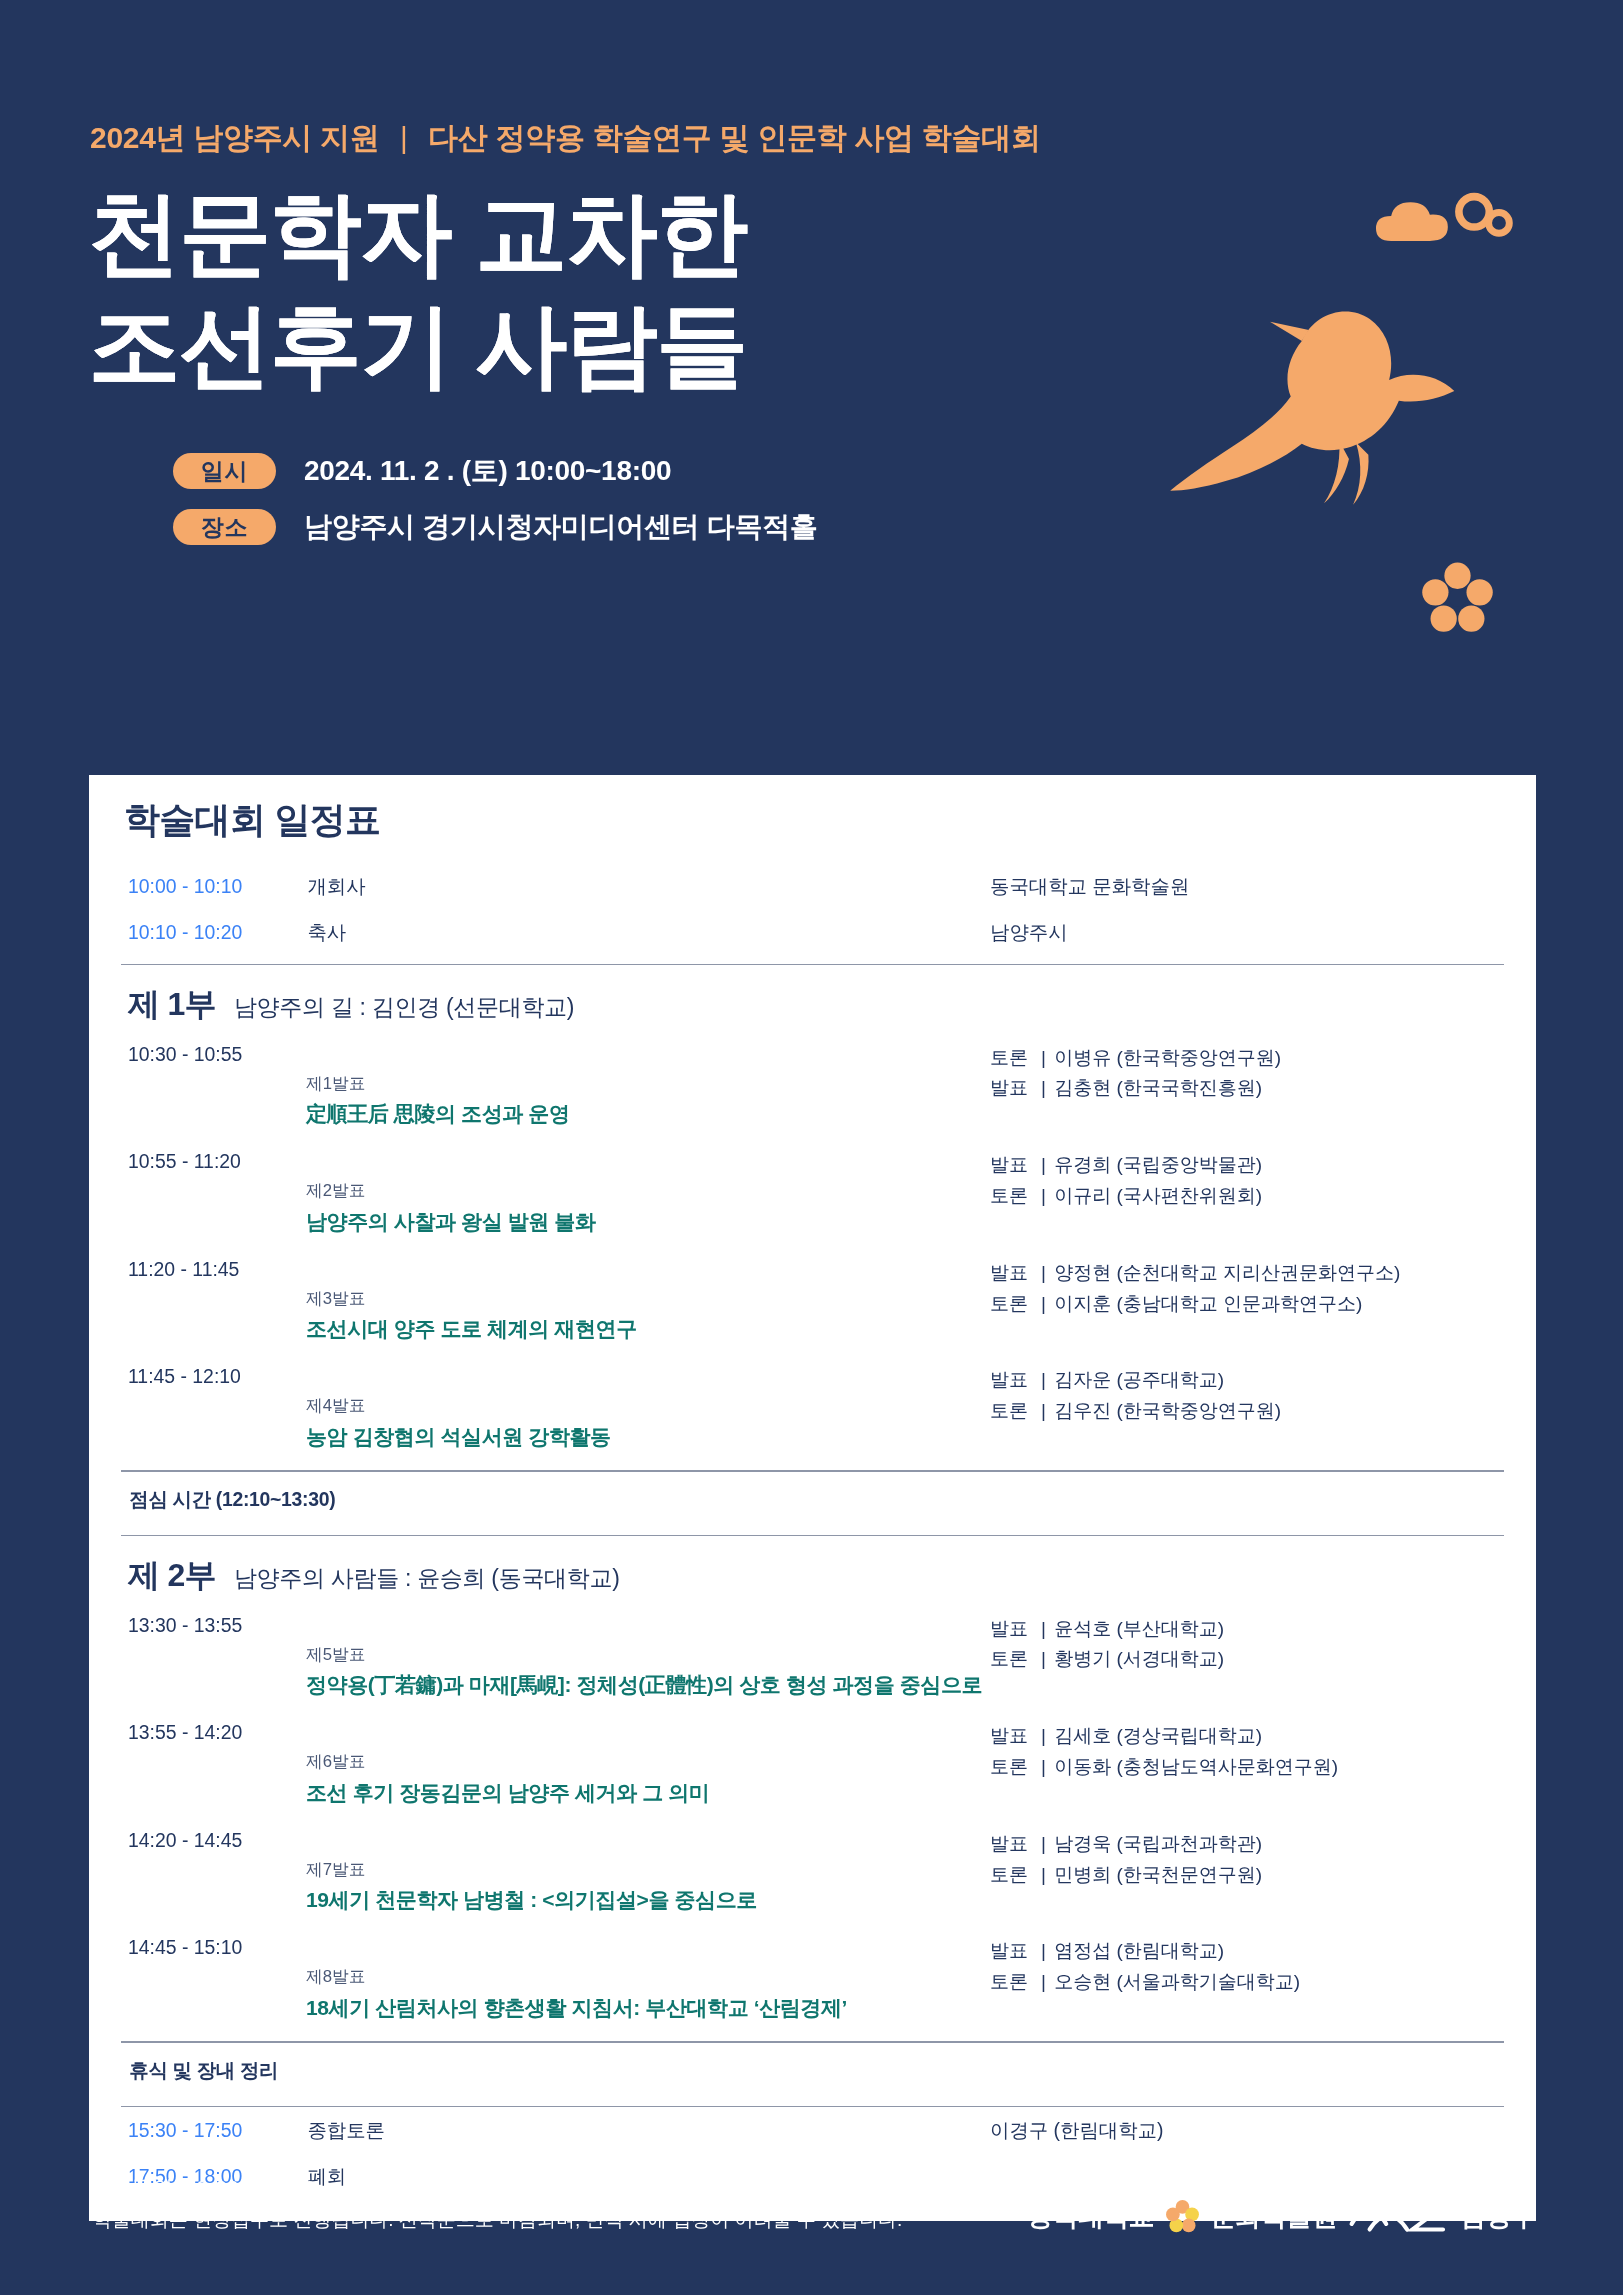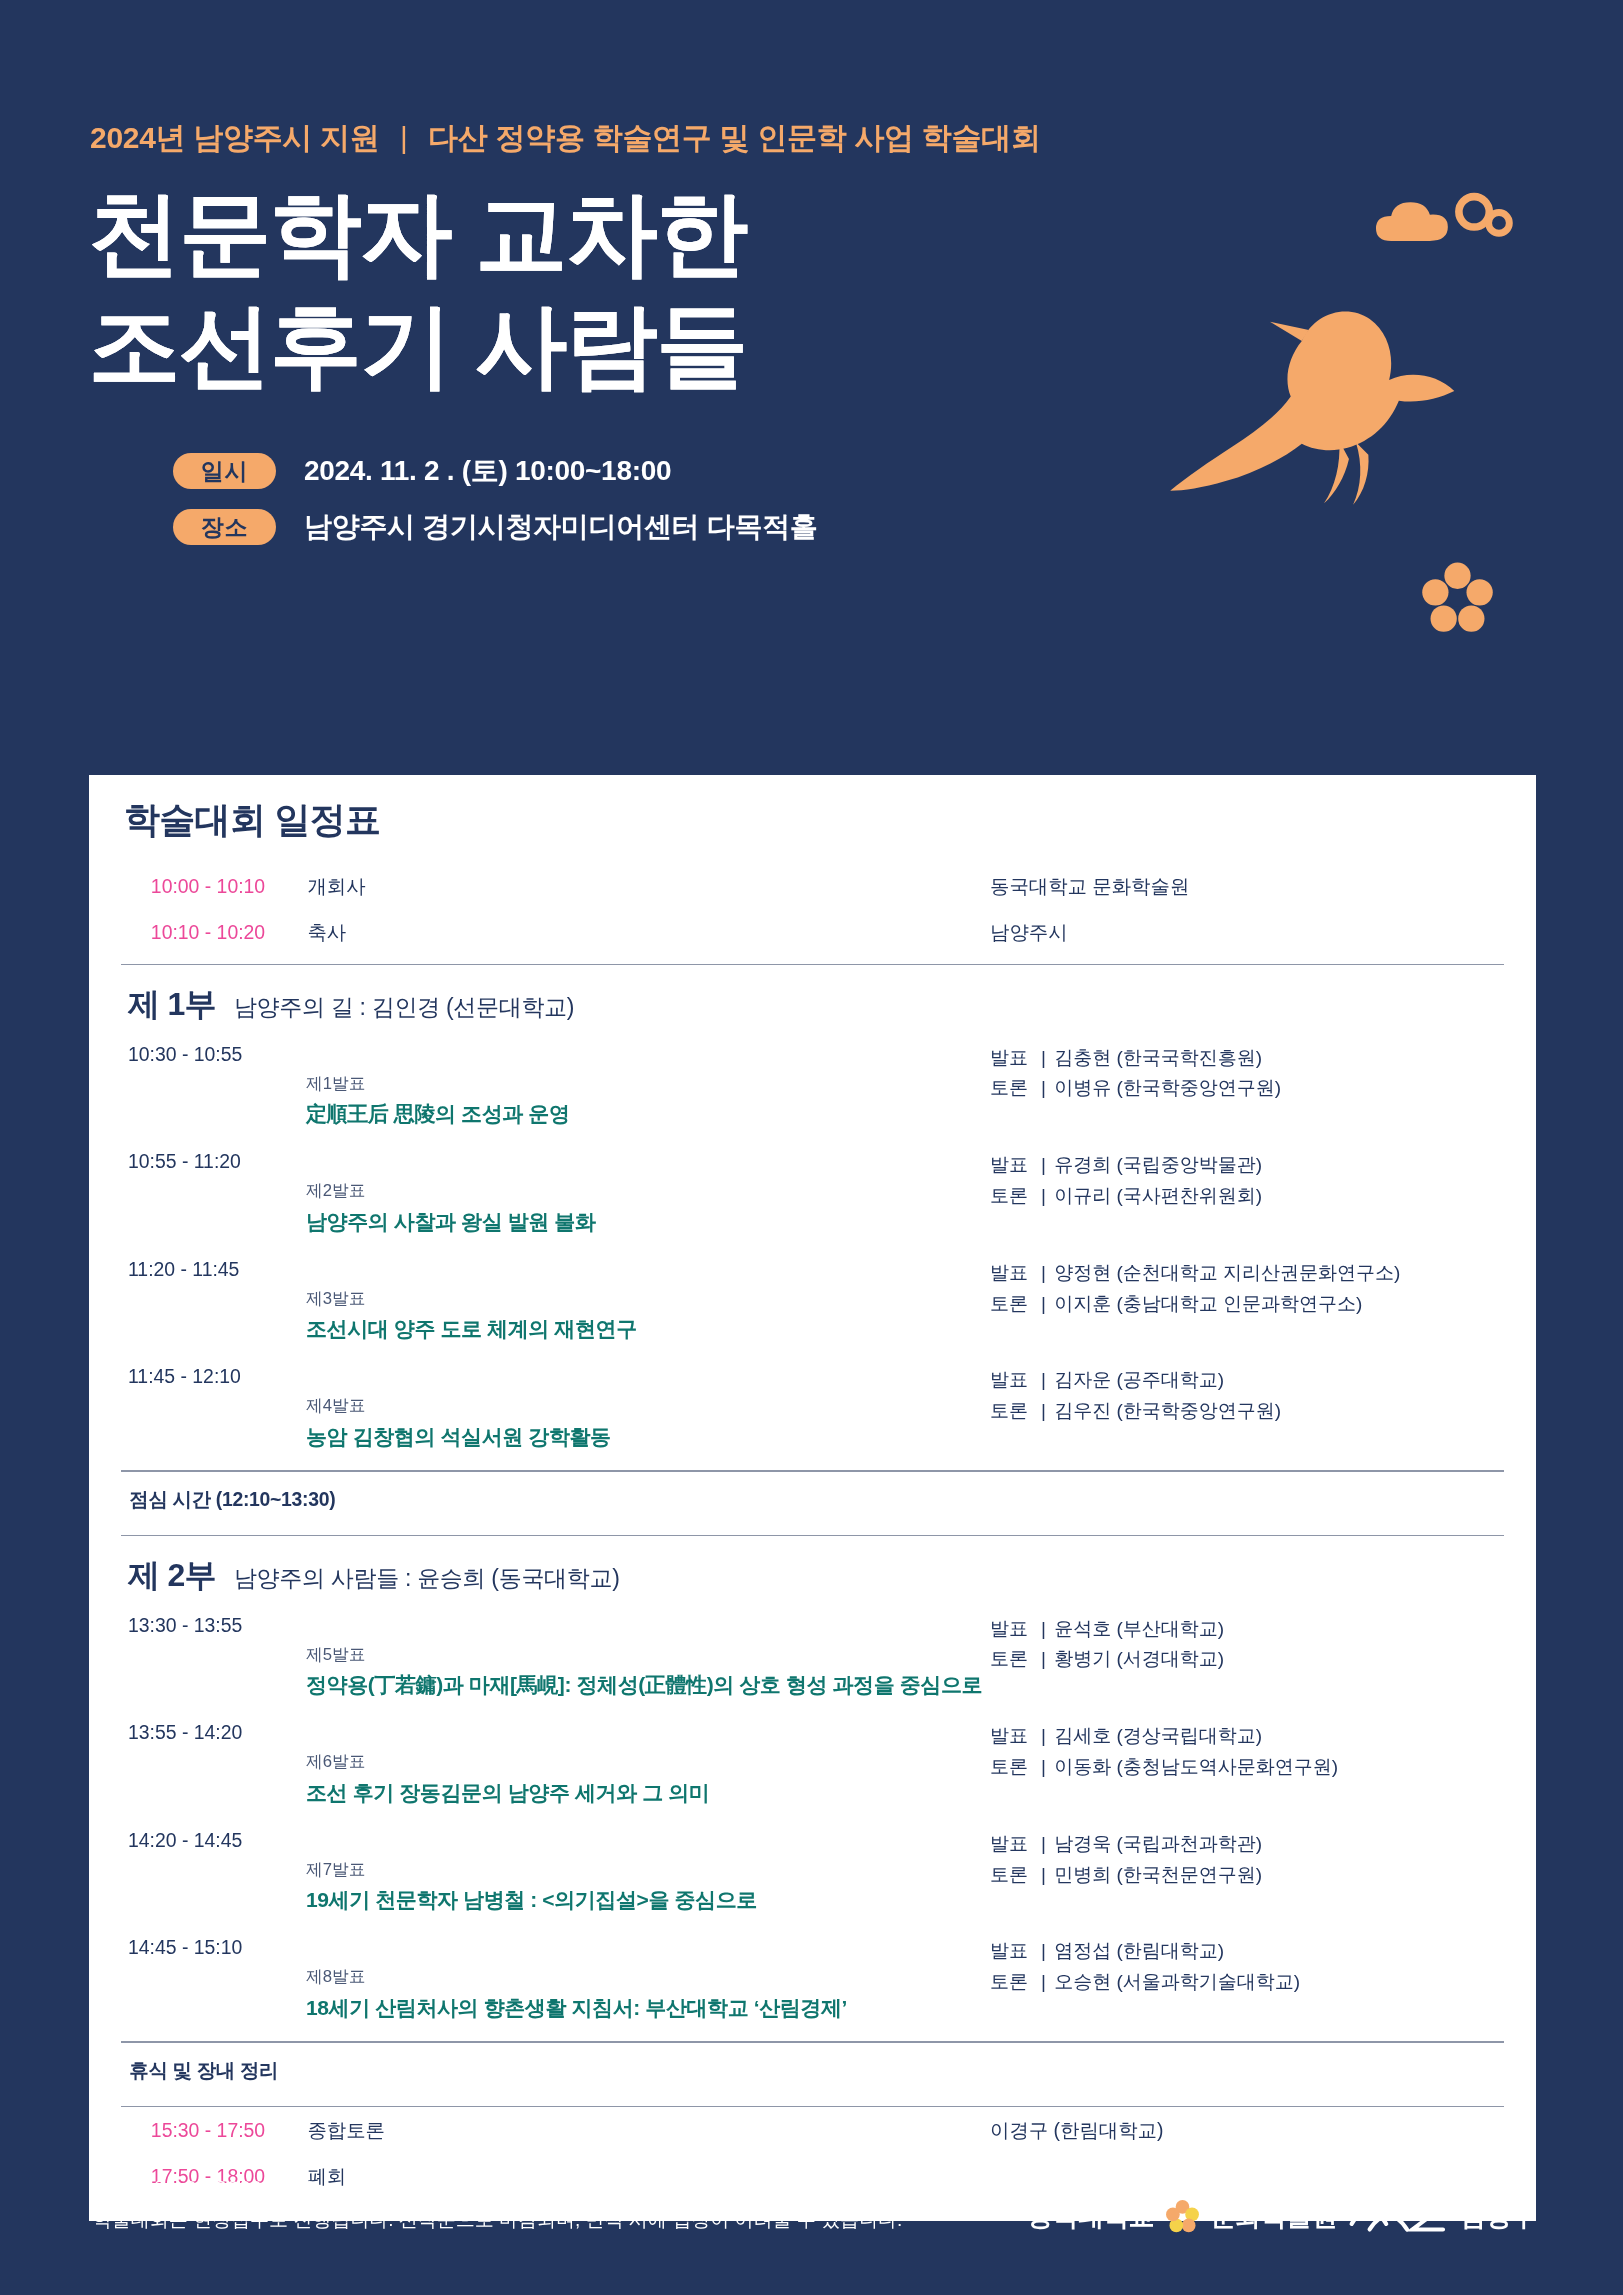--- a/index.html
+++ b/index.html
@@ -73,21 +73,21 @@
     padding: 21px 0 18px 35px;
     letter-spacing: -0.7px;
   }
   .card-body { padding: 0 32px; }
 
   .simple-row {
     display: flex; align-items: center;
     padding: 9.7px 0 9.7px 7px;
     font-size: 19.4px;
   }
-  .simple-row .t { width: 160px; color: #ec4899; text-align: center; }
+  .simple-row .t { width: 160px; color: #3b82f6; }
   .simple-row .d { flex: 1; margin-left: 19.4px; }
   .simple-row .r { width: 514px; }
 
   .hr { height: 1.4px; background: #8e96a8; margin: 8.3px 0 0 0; }
 
   .part-head {
     display: flex; align-items: baseline;
     padding: 18px 0 4.2px 7px;
   }
   .part-no {
@@ -205,22 +205,22 @@
       <div class="part-sub">남양주의 길 : 김인경 (선문대학교)</div>
     </div>
 
     <div class="sess">
       <div class="time">10:30 - 10:55</div>
       <div class="mid">
         <div class="lbl">제1발표</div>
         <div class="ttl">定順王后 思陵의 조성과 운영</div>
       </div>
       <div class="right">
+        <div class="rr"><span class="role">토론</span><span class="sep">|</span><span>이병유 (한국학중앙연구원)</span></div>
         <div class="rr"><span class="role">발표</span><span class="sep">|</span><span>김충현 (한국국학진흥원)</span></div>
-        <div class="rr"><span class="role">토론</span><span class="sep">|</span><span>이병유 (한국학중앙연구원)</span></div>
       </div>
     </div>
 
     <div class="sess">
       <div class="time">10:55 - 11:20</div>
       <div class="mid">
         <div class="lbl">제2발표</div>
         <div class="ttl">남양주의 사찰과 왕실 발원 불화</div>
       </div>
       <div class="right">

